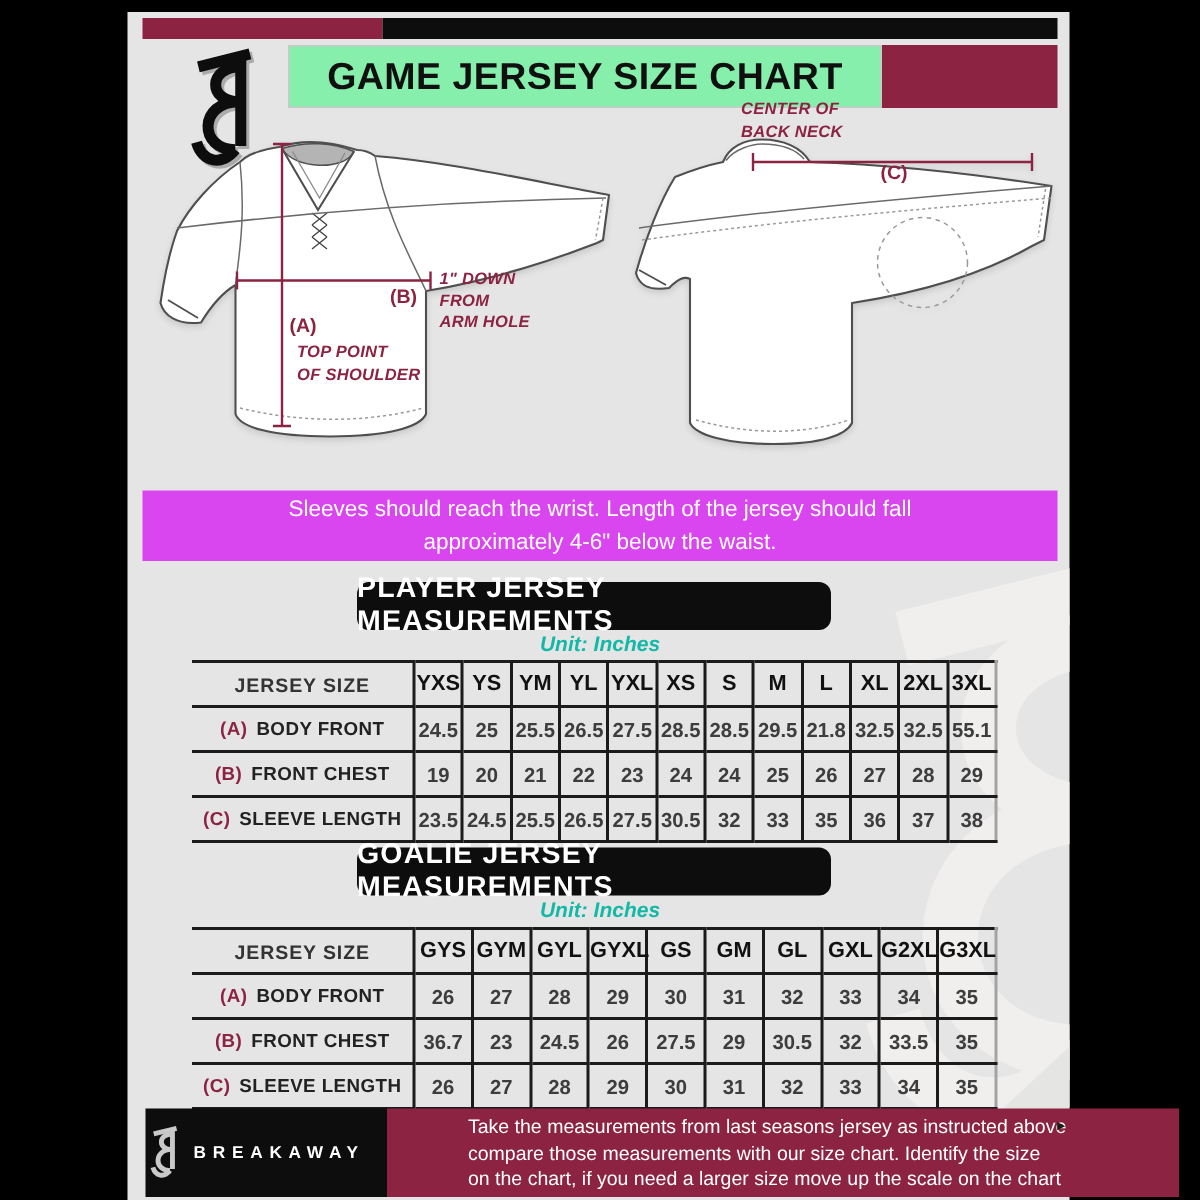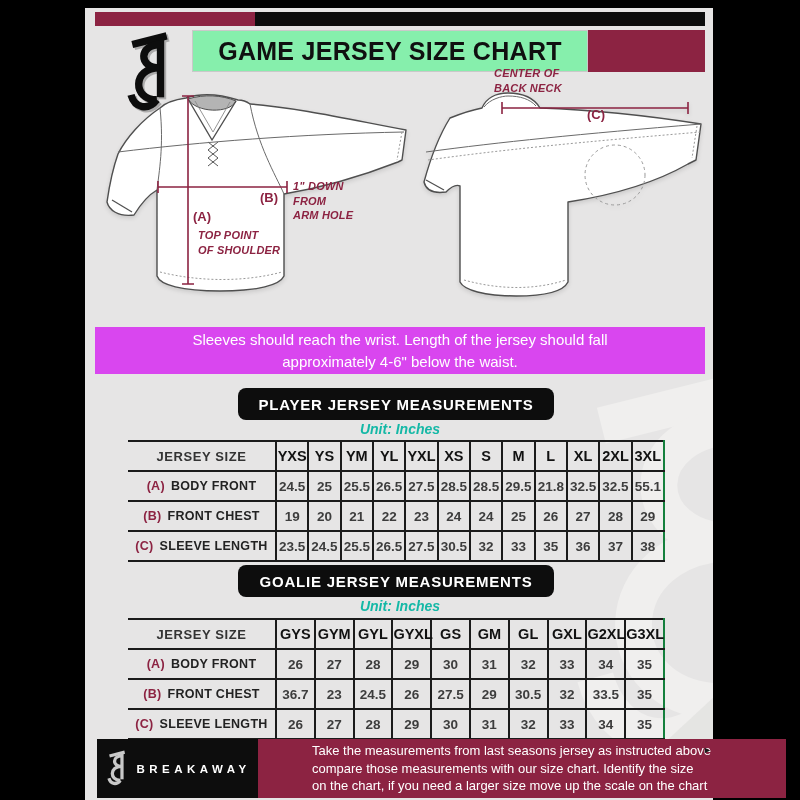--- a/index.html
+++ b/index.html
@@ -26,39 +26,39 @@
   .mt{position:absolute;color:#8c2342;font-style:italic;font-weight:700;font-size:11px;line-height:1.32;letter-spacing:.2px;}
 
   
   .banner{position:absolute;left:95px;top:327px;width:610px;height:47px;background:#d946ef;
           display:flex;align-items:center;justify-content:center;text-align:center;}
   .banner div{color:#fff;font-size:15px;line-height:1.45;}
 
   
   .pill{position:absolute;left:238px;width:316px;height:32px;background:#0d0d0d;border-radius:8px;
         display:flex;align-items:center;justify-content:center;}
-  .pill span{color:#fff;font-weight:800;font-size:15px;letter-spacing:.8px;}
+  .pill span{color:#fff;font-weight:800;font-size:19px;letter-spacing:.8px;}
   .unit{position:absolute;left:95px;width:610px;text-align:center;font-style:italic;font-weight:700;
         font-size:14px;color:#14b8a6;}
 
   
   .size-table{position:absolute;border-collapse:collapse;table-layout:fixed;}
   .size-table td{height:28px;text-align:center;vertical-align:middle;padding:0;
                  border-top:2px solid #1b1b1b;border-bottom:2px solid #1b1b1b;
                  font-size:13.5px;color:#3d3d3d;font-weight:600;}
   .size-table td.val{border-left:2px solid #1b1b1b;}
-  .size-table td.last{border-right:2px solid #15803d;}
+  .size-table td.last{border-right:2px solid #a3a3a3;}
   .size-table tr.head td.val{font-weight:800;color:#111;font-size:14.5px;}
   .size-table td.lbl{font-size:12.5px;color:#222;font-weight:700;letter-spacing:.3px;}
   .size-table tr.head td.lbl{font-size:13px;letter-spacing:.6px;color:#333;font-weight:600;}
   .size-table .key{color:#8c2342;font-weight:800;margin-right:6px;}
 
   
   .foot-black{position:absolute;left:97px;top:739px;width:161px;height:59px;background:#0d0d0d;
-              display:flex;align-items:center;justify-content:center;gap:8px;}
+              display:flex;align-items:center;justify-content:flex-start;gap:8px;}
   .foot-brand{color:#fff;font-weight:800;font-size:11.5px;letter-spacing:4.5px;}
   .foot-maroon{position:absolute;left:258px;top:739px;width:484px;height:59px;background:#8c2342;
                display:flex;align-items:center;padding-left:44px;}
   .foot-maroon div{color:#fff;font-size:13px;line-height:1.35;padding:0 8px 0 10px;}
   .cursor{position:absolute;left:703px;top:745px;font-size:9px;color:#1a1a1a;}
 </style>
 </head>
 <body>
 
 <div id="page">

